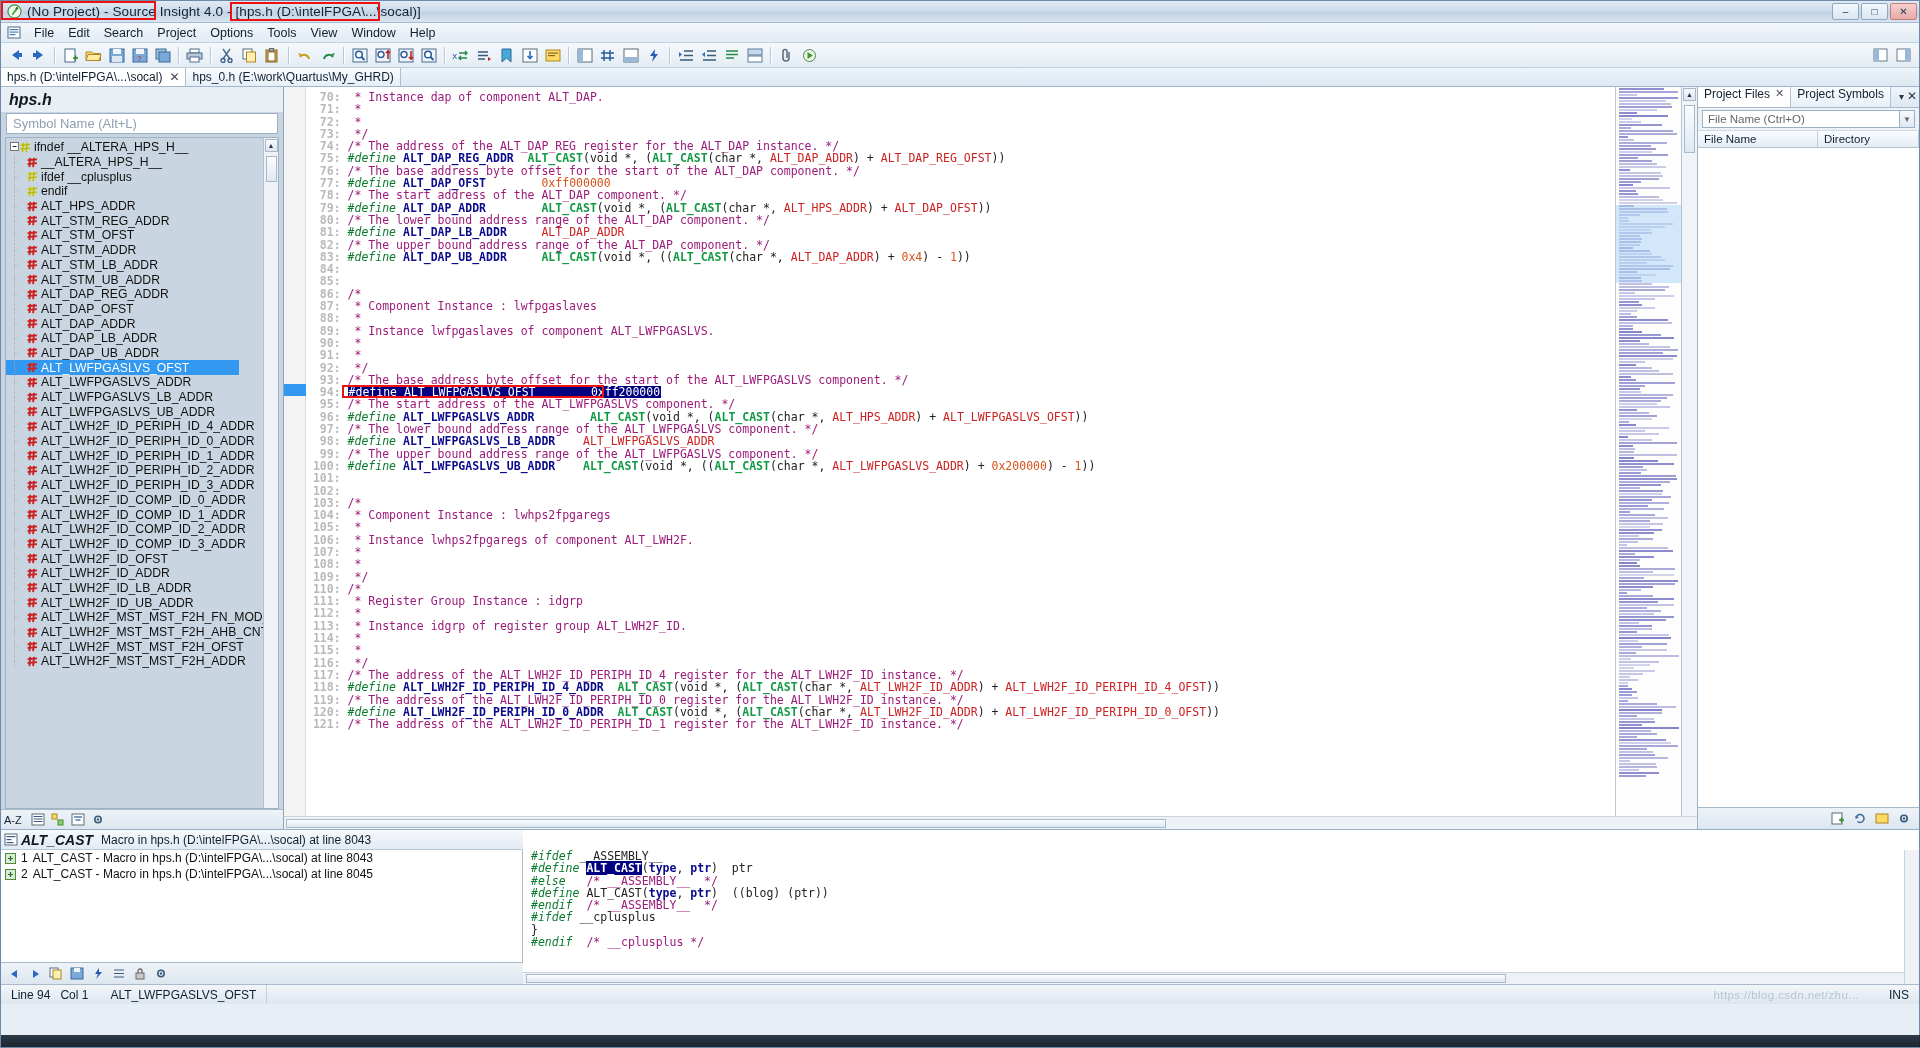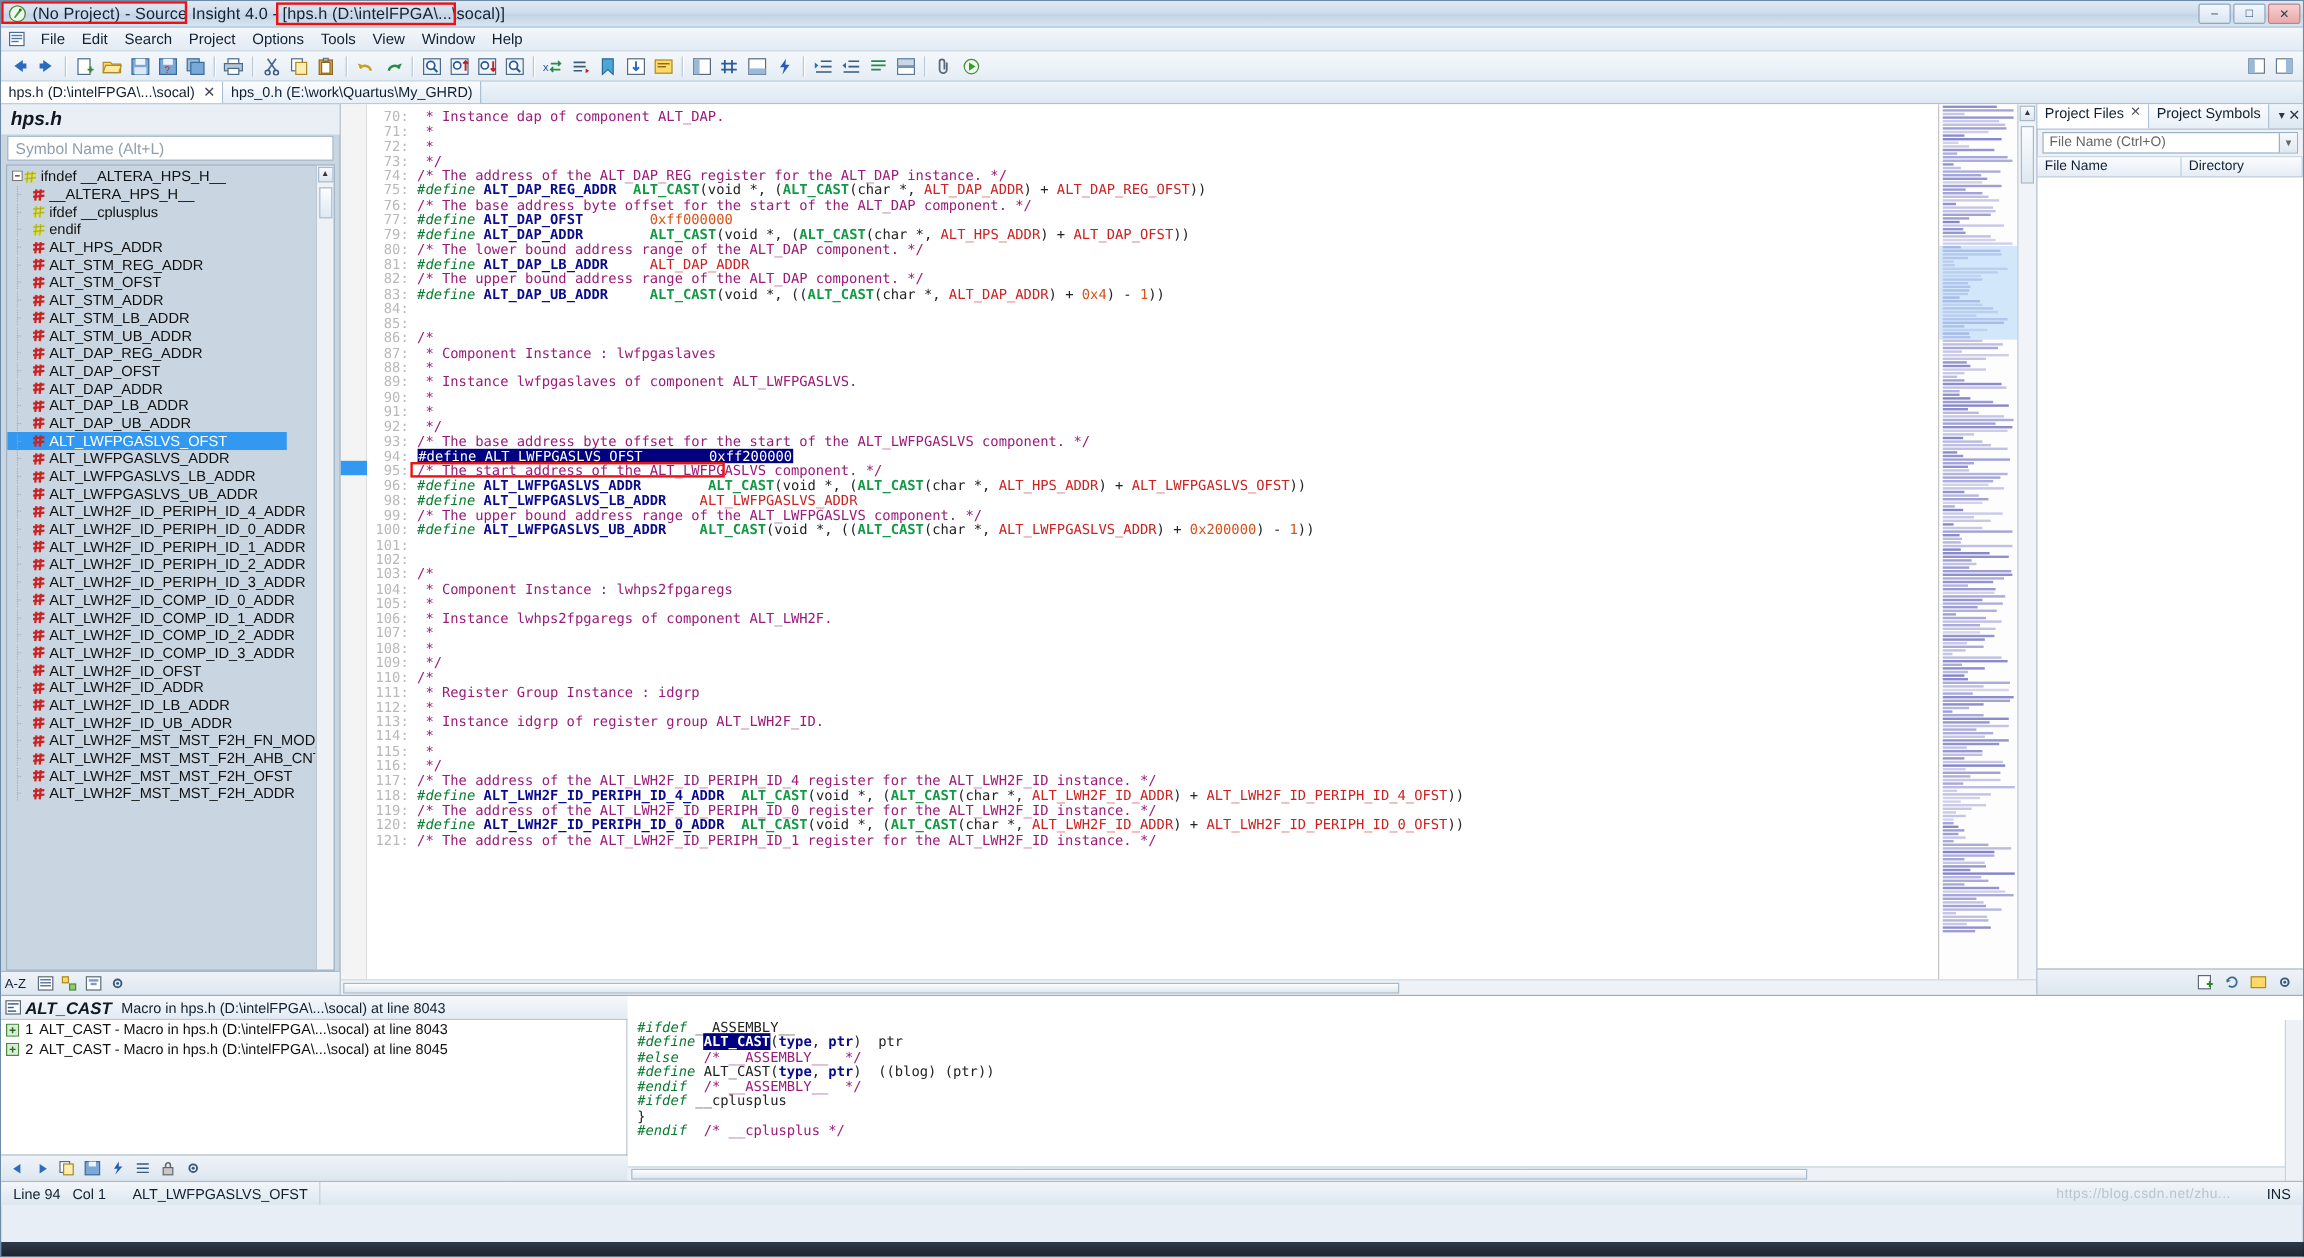--- a/index.html
+++ b/index.html
@@ -78,21 +78,21 @@
                display:flex; align-items:center; padding-left:3px; gap:2px; }
   .sb-btn { width:18px;height:16px; display:flex;align-items:center;justify-content:center; }
   .az { font-size:11px; color:#102030; margin-right:5px; }
 
   
   .editwrap { flex:1; display:flex; flex-direction:column; background:#fff; min-width:0; }
   .editrow { flex:1; display:flex; min-height:0; }
   .editor { flex:1; background:#ffffff; position:relative; overflow:hidden;
             font-family:"DejaVu Sans Mono","Liberation Mono",monospace; font-size:11.5px; }
   .cline { height:12.3px; white-space:pre; line-height:12.3px; }
-  .lno { color:#b9b9b9; }
+  .lno { color:#b9b9b9;font-weight:bold; }
   .kw  { color:#0a7a2f;font-style:italic; }       
   .sym { color:#0a0a8c; font-weight:bold; }
   .cmt { color:#9b1b7a; }
   .num { color:#d8521b; }
   .fn  { color:#119944; font-weight:bold; }
   .id  { color:#cc2222; }
   .pl  { color:#222; }
   .sel-line { background:#000080; color:#fff; display:inline-block; padding:0 1px;}
   .code-hl { position:absolute; border:2px solid #ee1111; pointer-events:none; }
   .edit-leftbar { width:22px; background:#f4f4f4; border-right:1px solid #dcdcdc; position:relative;}
@@ -963,38 +963,40 @@
         <div class="editor" id="editor-lines">
             <div style="height: 4px;"></div>
             <div class="cline"><span class="lno">  70:</span> <span class="cmt"> * Instance dap of component ALT_DAP.</span></div>
             <div class="cline"><span class="lno">  71:</span> <span class="cmt"> *</span></div>
             <div class="cline"><span class="lno">  72:</span> <span class="cmt"> *</span></div>
             <div class="cline"><span class="lno">  73:</span> <span class="cmt"> */</span></div>
             <div class="cline"><span class="lno">  74:</span> <span class="cmt">/* The address of the ALT_DAP_REG register for the ALT_DAP instance. */</span></div>
             <div class="cline"><span class="lno">  75:</span> <span class="kw">#define </span><span class="sym">ALT_DAP_REG_ADDR  </span><span class="fn">ALT_CAST</span><span class="pl">(void *, (</span><span class="fn">ALT_CAST</span><span class="pl">(char *, </span><span class="id">ALT_DAP_ADDR</span><span class="pl">) + </span><span class="id">ALT_DAP_REG_OFST</span><span class="pl">))</span></div>
             <div class="cline"><span class="lno">  76:</span> <span class="cmt">/* The base address byte offset for the start of the ALT_DAP component. */</span></div>
             <div class="cline"><span class="lno">  77:</span> <span class="kw">#define </span><span class="sym">ALT_DAP_OFST</span><span class="pl">        </span><span class="num">0xff000000</span></div>
+            <div class="cline"><span class="lno">  78:</span> <span class="cmt">/* The start address of the ALT_DAP component. */</span></div>
             <div class="cline"><span class="lno">  79:</span> <span class="kw">#define </span><span class="sym">ALT_DAP_ADDR</span><span class="pl">        </span><span class="fn">ALT_CAST</span><span class="pl">(void *, (</span><span class="fn">ALT_CAST</span><span class="pl">(char *, </span><span class="id">ALT_HPS_ADDR</span><span class="pl">) + </span><span class="id">ALT_DAP_OFST</span><span class="pl">))</span></div>
             <div class="cline"><span class="lno">  80:</span> <span class="cmt">/* The lower bound address range of the ALT_DAP component. */</span></div>
             <div class="cline"><span class="lno">  81:</span> <span class="kw">#define </span><span class="sym">ALT_DAP_LB_ADDR</span><span class="pl">     </span><span class="id">ALT_DAP_ADDR</span></div>
             <div class="cline"><span class="lno">  82:</span> <span class="cmt">/* The upper bound address range of the ALT_DAP component. */</span></div>
             <div class="cline"><span class="lno">  83:</span> <span class="kw">#define </span><span class="sym">ALT_DAP_UB_ADDR</span><span class="pl">     </span><span class="fn">ALT_CAST</span><span class="pl">(void *, ((</span><span class="fn">ALT_CAST</span><span class="pl">(char *, </span><span class="id">ALT_DAP_ADDR</span><span class="pl">) + </span><span class="num">0x4</span><span class="pl">) - </span><span class="num">1</span><span class="pl">))</span></div>
             <div class="cline"><span class="lno">  84:</span> </div>
             <div class="cline"><span class="lno">  85:</span> </div>
             <div class="cline"><span class="lno">  86:</span> <span class="cmt">/*</span></div>
             <div class="cline"><span class="lno">  87:</span> <span class="cmt"> * Component Instance : lwfpgaslaves</span></div>
             <div class="cline"><span class="lno">  88:</span> <span class="cmt"> *</span></div>
             <div class="cline"><span class="lno">  89:</span> <span class="cmt"> * Instance lwfpgaslaves of component ALT_LWFPGASLVS.</span></div>
             <div class="cline"><span class="lno">  90:</span> <span class="cmt"> *</span></div>
             <div class="cline"><span class="lno">  91:</span> <span class="cmt"> *</span></div>
             <div class="cline"><span class="lno">  92:</span> <span class="cmt"> */</span></div>
             <div class="cline"><span class="lno">  93:</span> <span class="cmt">/* The base address byte offset for the start of the ALT_LWFPGASLVS component. */</span></div>
             <div class="cline"><span class="lno">  94:</span> <span class="sel-line">#define ALT_LWFPGASLVS_OFST        0xff200000</span></div>
             <div class="cline"><span class="lno">  95:</span> <span class="cmt">/* The start address of the ALT_LWFPGASLVS component. */</span></div>
             <div class="cline"><span class="lno">  96:</span> <span class="kw">#define </span><span class="sym">ALT_LWFPGASLVS_ADDR</span><span class="pl">        </span><span class="fn">ALT_CAST</span><span class="pl">(void *, (</span><span class="fn">ALT_CAST</span><span class="pl">(char *, </span><span class="id">ALT_HPS_ADDR</span><span class="pl">) + </span><span class="id">ALT_LWFPGASLVS_OFST</span><span class="pl">))</span></div>
+            <div class="cline"><span class="lno">  97:</span> <span class="cmt">/* The lower bound address range of the ALT_LWFPGASLVS component. */</span></div>
             <div class="cline"><span class="lno">  98:</span> <span class="kw">#define </span><span class="sym">ALT_LWFPGASLVS_LB_ADDR</span><span class="pl">    </span><span class="id">ALT_LWFPGASLVS_ADDR</span></div>
             <div class="cline"><span class="lno">  99:</span> <span class="cmt">/* The upper bound address range of the ALT_LWFPGASLVS component. */</span></div>
             <div class="cline"><span class="lno"> 100:</span> <span class="kw">#define </span><span class="sym">ALT_LWFPGASLVS_UB_ADDR</span><span class="pl">    </span><span class="fn">ALT_CAST</span><span class="pl">(void *, ((</span><span class="fn">ALT_CAST</span><span class="pl">(char *, </span><span class="id">ALT_LWFPGASLVS_ADDR</span><span class="pl">) + </span><span class="num">0x200000</span><span class="pl">) - </span><span class="num">1</span><span class="pl">))</span></div>
             <div class="cline"><span class="lno"> 101:</span> </div>
             <div class="cline"><span class="lno"> 102:</span> </div>
             <div class="cline"><span class="lno"> 103:</span> <span class="cmt">/*</span></div>
             <div class="cline"><span class="lno"> 104:</span> <span class="cmt"> * Component Instance : lwhps2fpgaregs</span></div>
             <div class="cline"><span class="lno"> 105:</span> <span class="cmt"> *</span></div>
             <div class="cline"><span class="lno"> 106:</span> <span class="cmt"> * Instance lwhps2fpgaregs of component ALT_LWH2F.</span></div>
             <div class="cline"><span class="lno"> 107:</span> <span class="cmt"> *</span></div>

